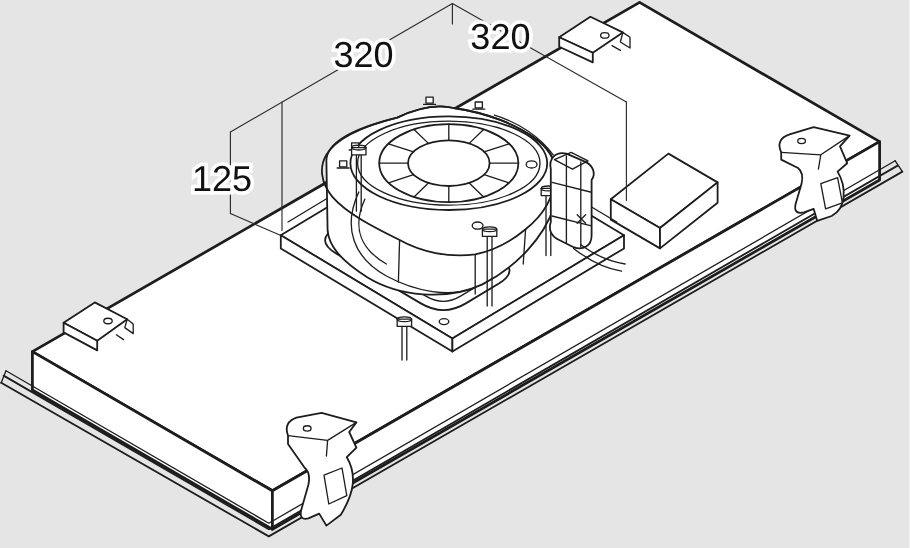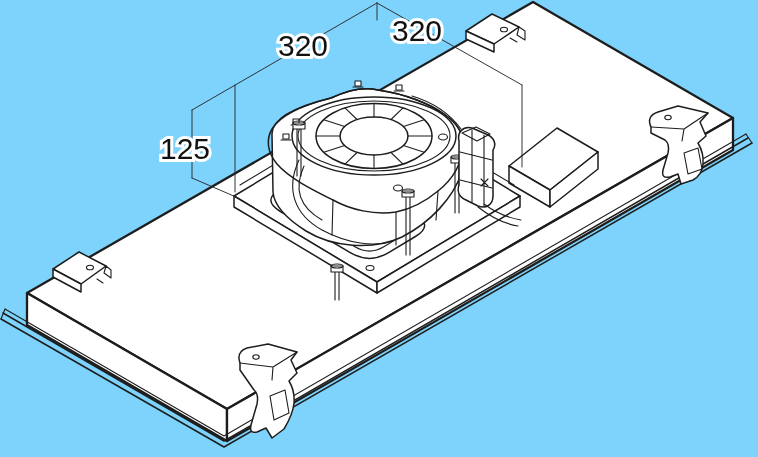--- a/index.html
+++ b/index.html
@@ -1,16 +1,16 @@
 <!DOCTYPE html>
 <html><head>
 <meta charset="utf-8">
 <style>
   html,body{margin:0;padding:0;background:#ffffff;}
-  .stage{position:relative;width:758px;height:457px;background:#7dd3fc;overflow:hidden;text-decoration:underline;}
+  .stage{position:relative;width:758px;height:457px;background:#e5e5e5;overflow:hidden;text-decoration:underline;}
   svg{display:block;}
   .thick{fill:none;stroke:#1d1d1d;stroke-width:2.3;stroke-linejoin:round;stroke-linecap:round;}
   .med{fill:none;stroke:#1d1d1d;stroke-width:1.5;stroke-linejoin:round;stroke-linecap:round;}
   .thin{fill:none;stroke:#1d1d1d;stroke-width:1.1;stroke-linejoin:round;stroke-linecap:round;}
   .dim{fill:none;stroke:#2a2a2a;stroke-width:0.95;stroke-linejoin:round;stroke-linecap:round;}
   .wfill{fill:#ffffff;}
   .dimtext{font-family:"Liberation Sans","DejaVu Sans",sans-serif;font-size:30px;font-weight:400;
            paint-order:stroke;stroke:#ffffff;stroke-width:6;text-anchor:middle;}
 </style>
 </head>

